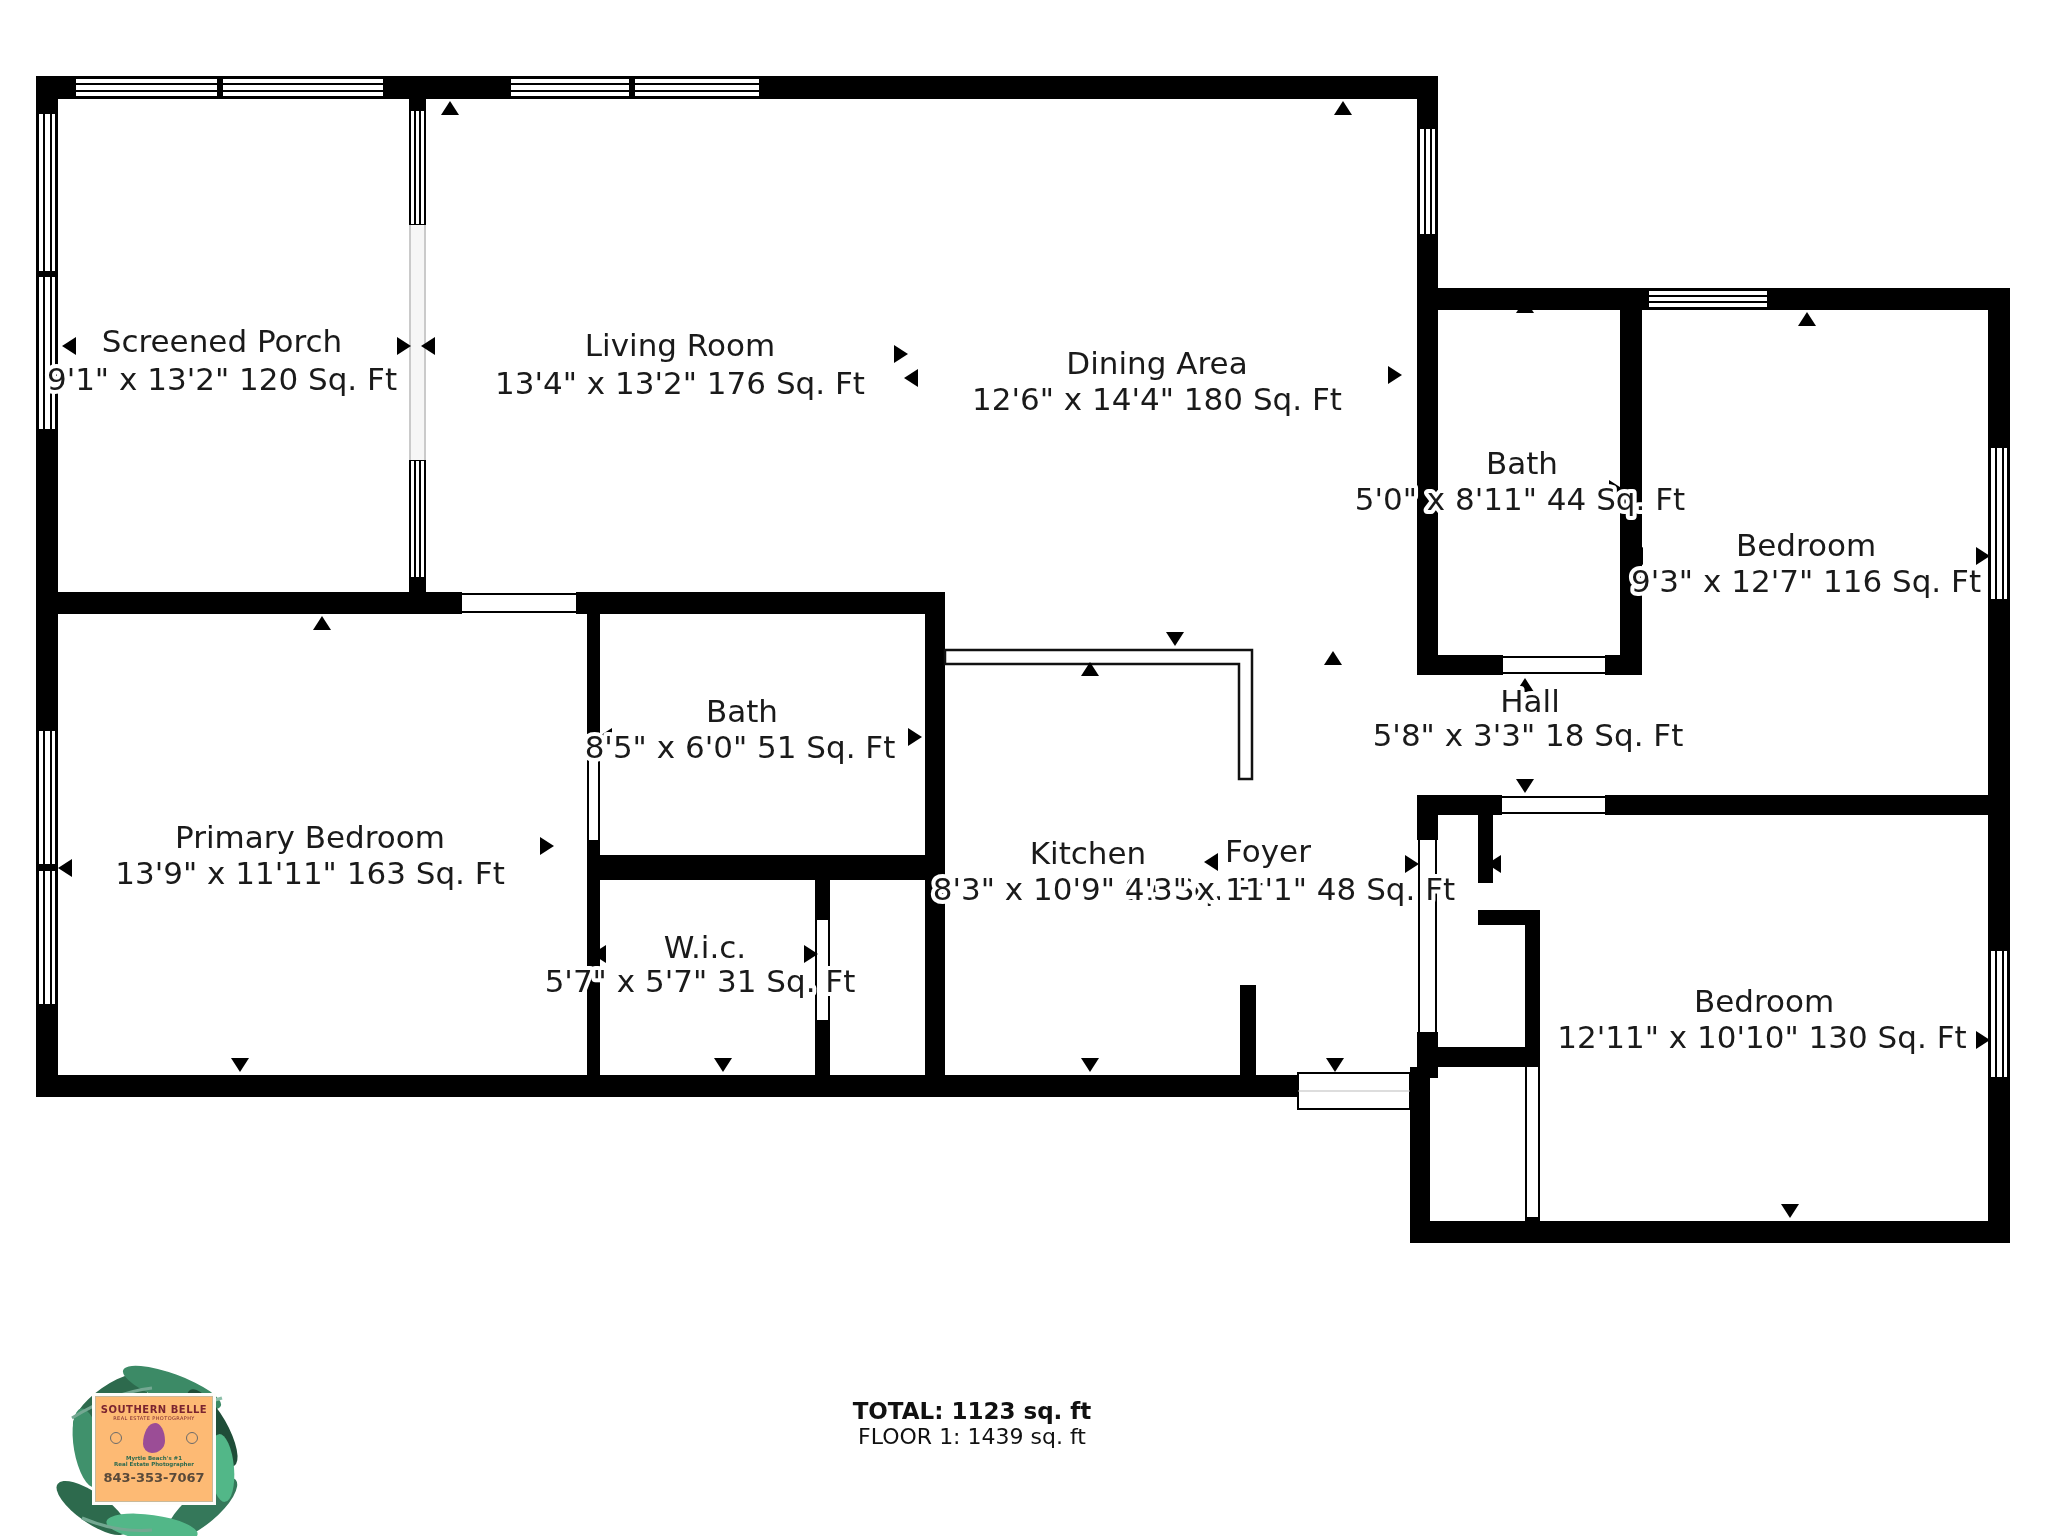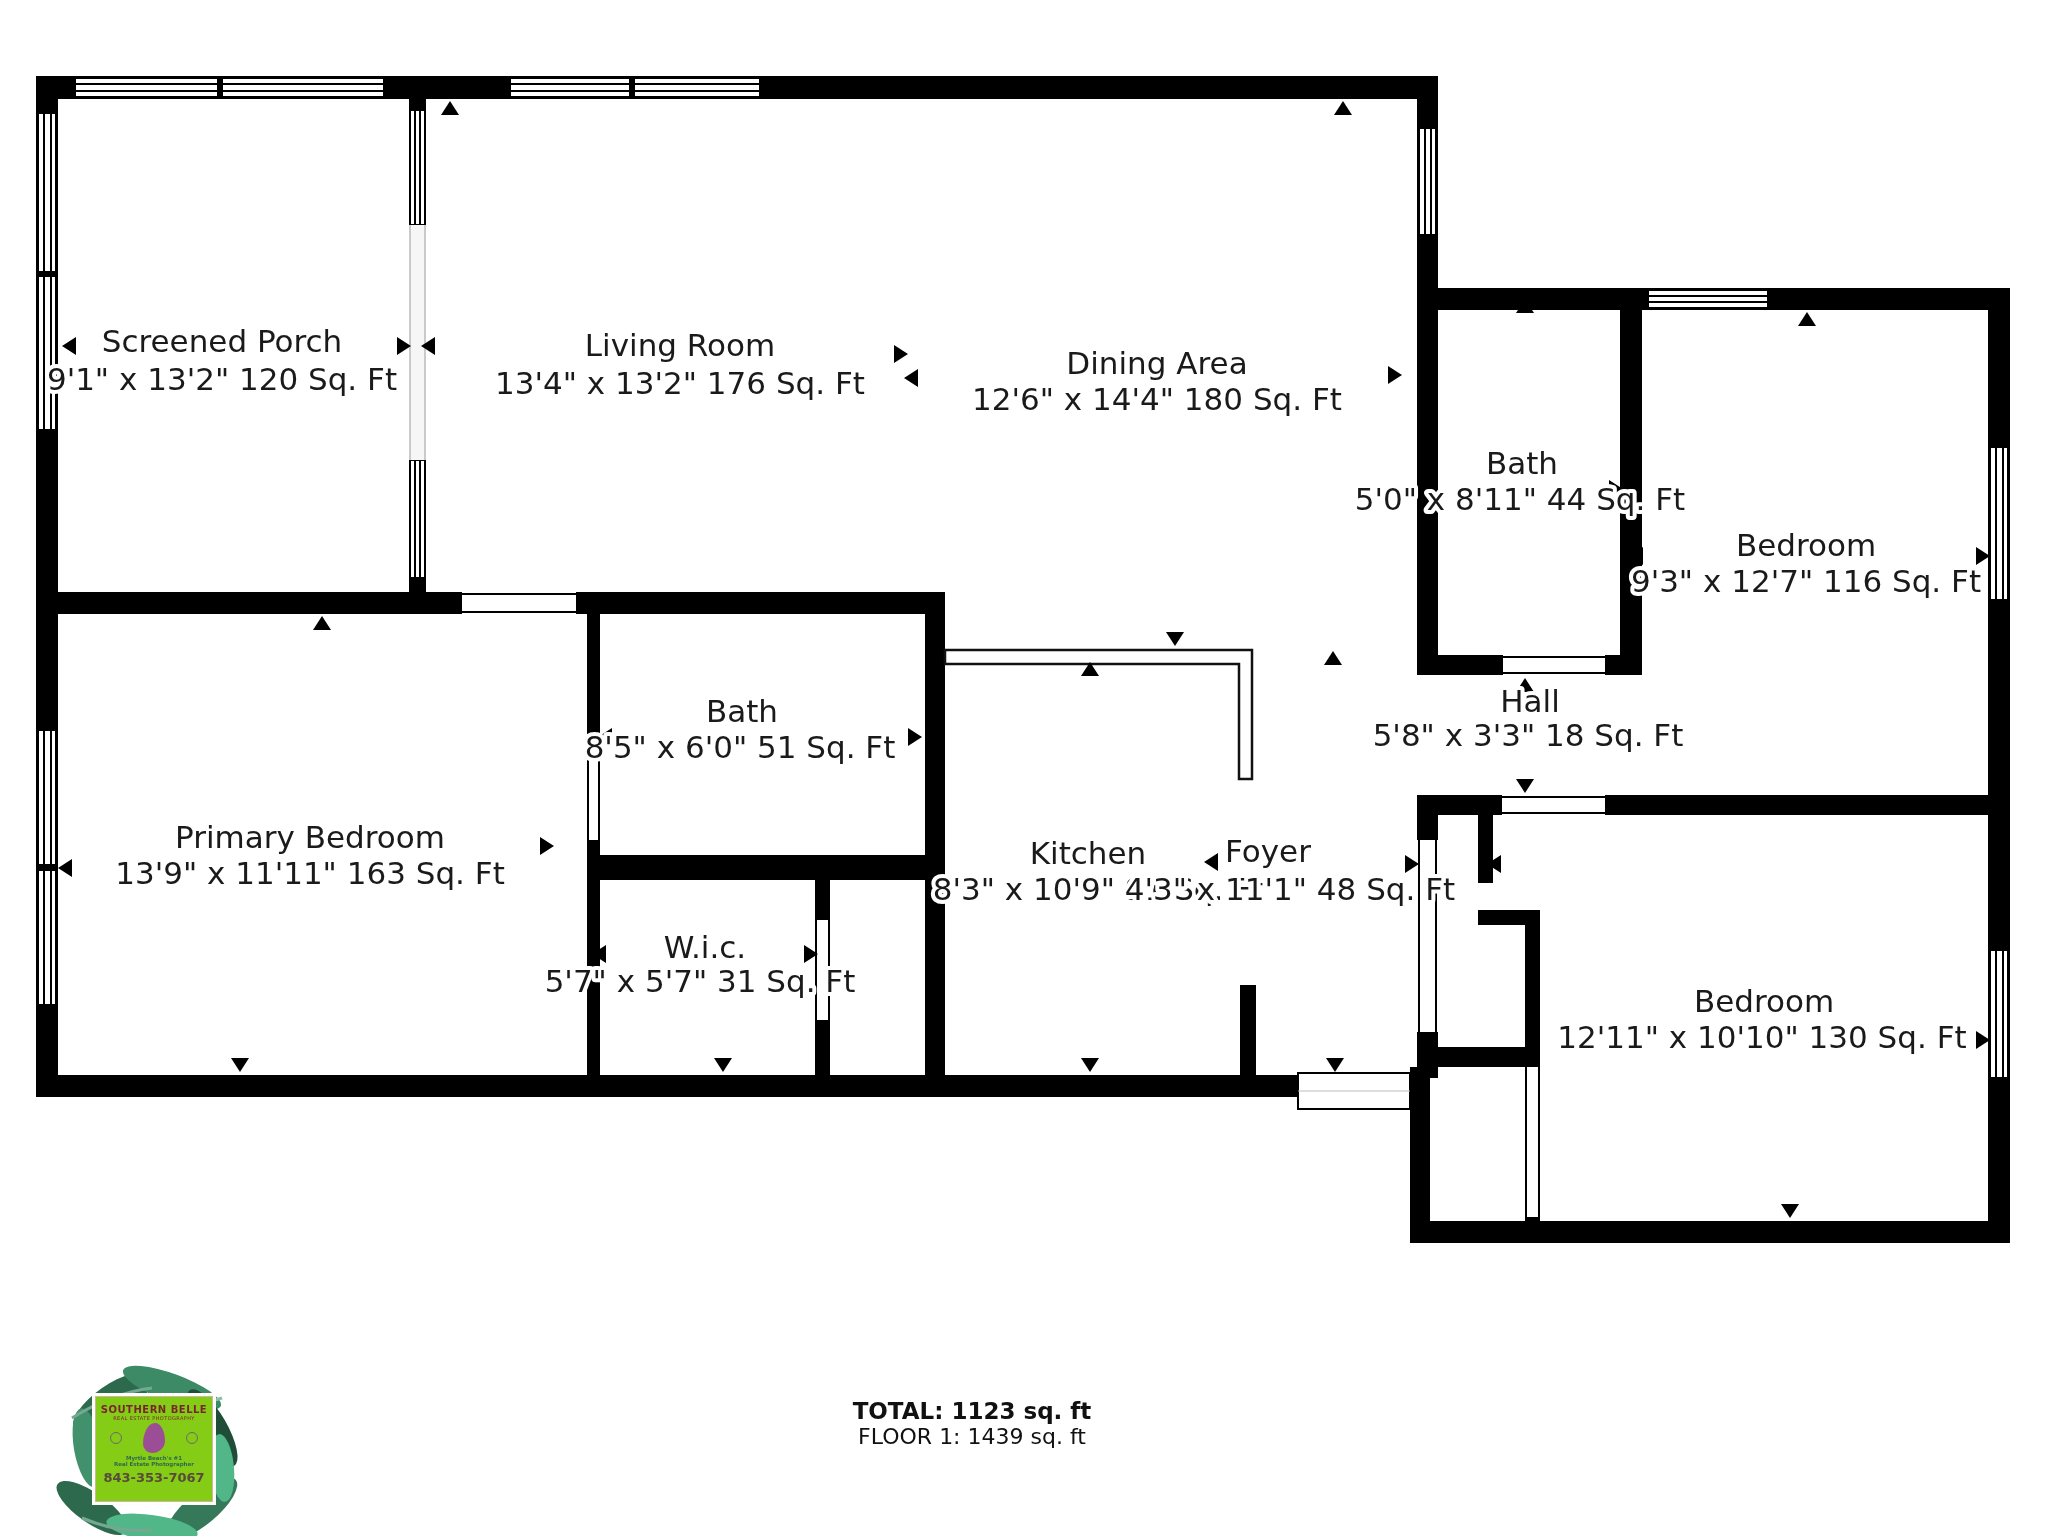--- a/index.html
+++ b/index.html
@@ -7,21 +7,21 @@
          font-family:"DejaVu Sans","Liberation Sans",sans-serif;border-radius:7px;}
   .plan-svg{position:absolute;left:0;top:0;}
   .room-name,.room-dims{fill:#1a1a1a;font-size:31px;
         paint-order:stroke;stroke:#ffffff;stroke-width:8px;stroke-linejoin:round;}
   .footer-line{position:absolute;transform:translateX(-50%);white-space:nowrap;color:#111;}
   .footer-total{left:972px;top:1398px;font-size:23px;font-weight:bold;}
   .footer-floor{left:972px;top:1424px;font-size:22px;}
   .footer-excluded{left:972px;top:1447px;font-size:22px;}
   .footer-disclaimer{left:1040px;top:1483px;font-size:16px;}
   .logo{position:absolute;left:52px;top:1358px;width:196px;height:196px;}
-  .logo-card{position:absolute;left:43px;top:38px;width:116px;height:104px;background:#84cc16;
+  .logo-card{position:absolute;left:43px;top:38px;width:116px;height:104px;background:#fdba74;
              border:1px solid #c9b99a;box-shadow:0 0 0 3px #fefdfa;text-align:center;overflow:hidden;}
   .logo-line1{margin-top:7px;font-size:10px;font-weight:bold;letter-spacing:.5px;color:#7a2430;}
   .logo-line2{font-size:5px;letter-spacing:.4px;color:#7a2430;}
   .logo-iconrow{display:flex;justify-content:space-between;align-items:center;padding:2px 14px 0 14px;}
   .logo-dot{width:10px;height:10px;border:1px solid #6b6b6b;border-radius:50%;}
   .logo-bird{width:22px;height:30px;background:#9b4d96;border-radius:55% 45% 60% 40%/70% 60% 40% 30%;}
   .logo-line3{font-size:5.5px;font-weight:bold;color:#2d6a4f;margin-top:2px;}
   .logo-line4{font-size:5.5px;font-weight:bold;color:#2d6a4f;}
   .logo-phone{font-size:13px;font-weight:bold;color:#5a4a3a;margin-top:3px;}
 </style>

